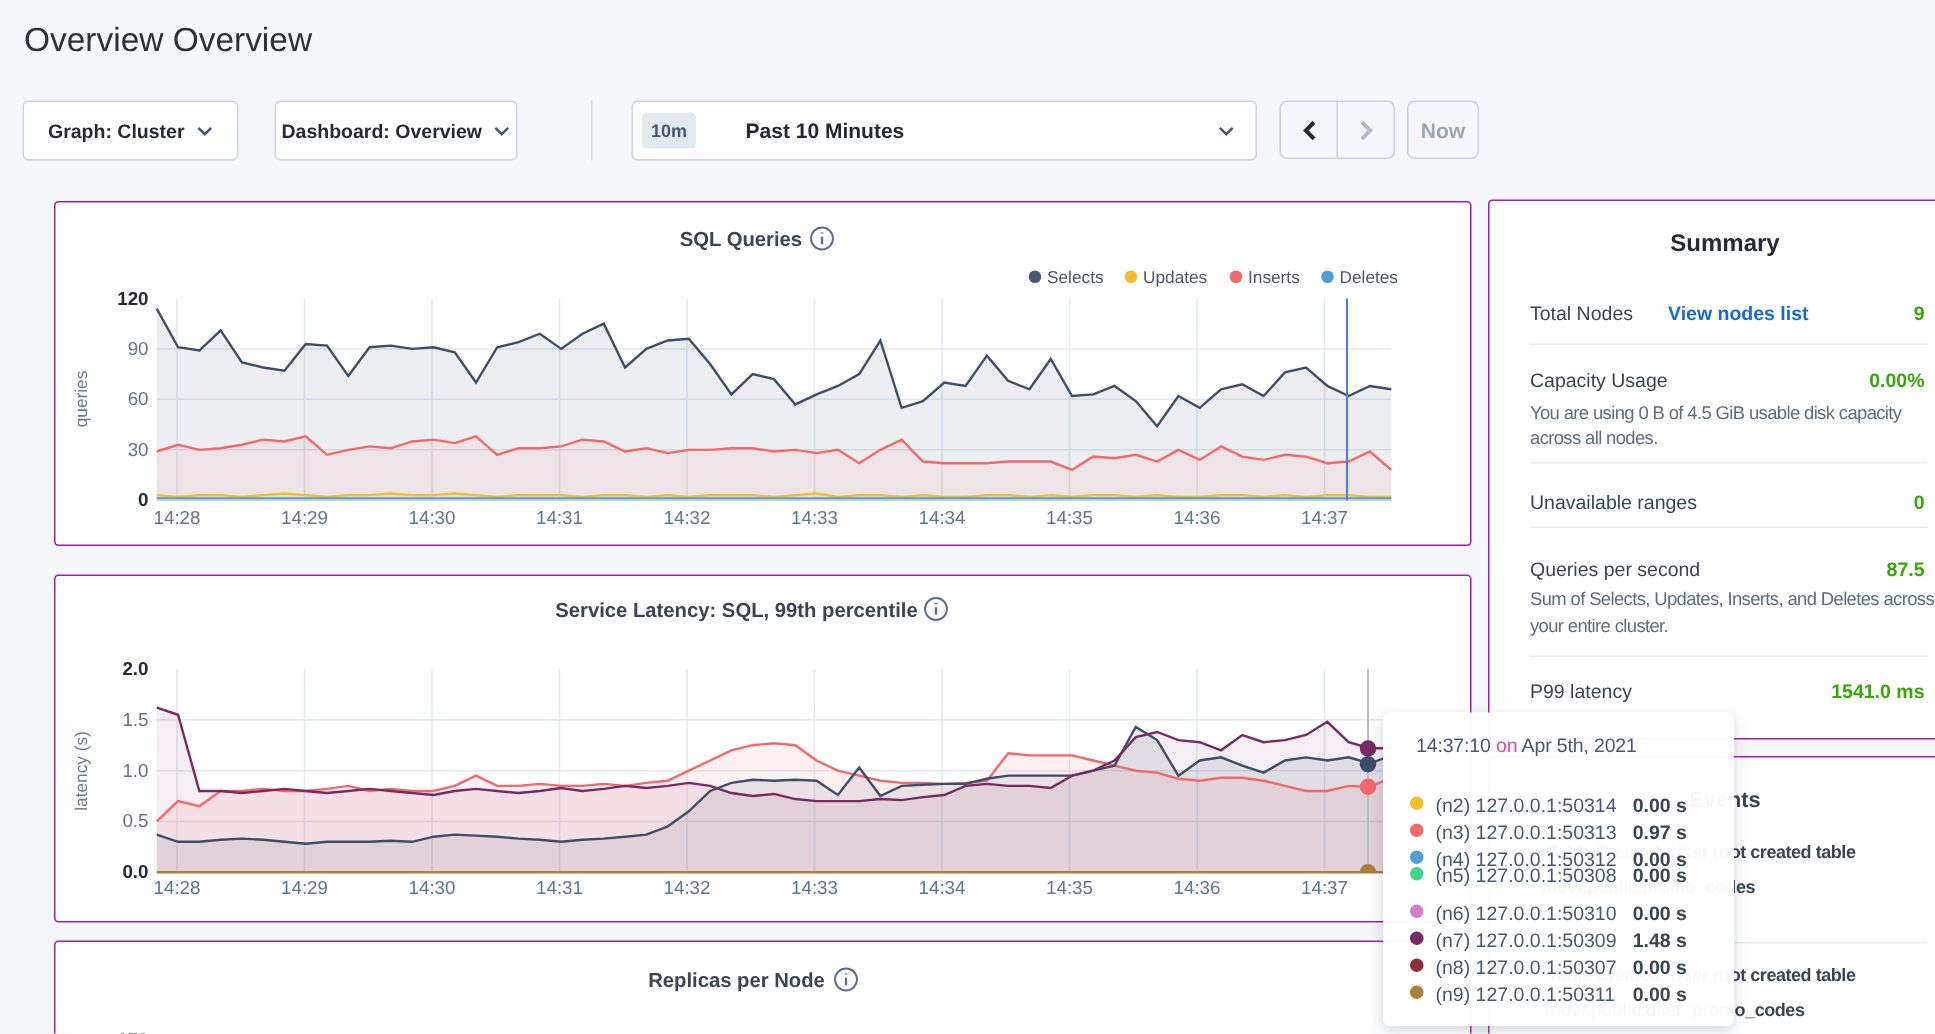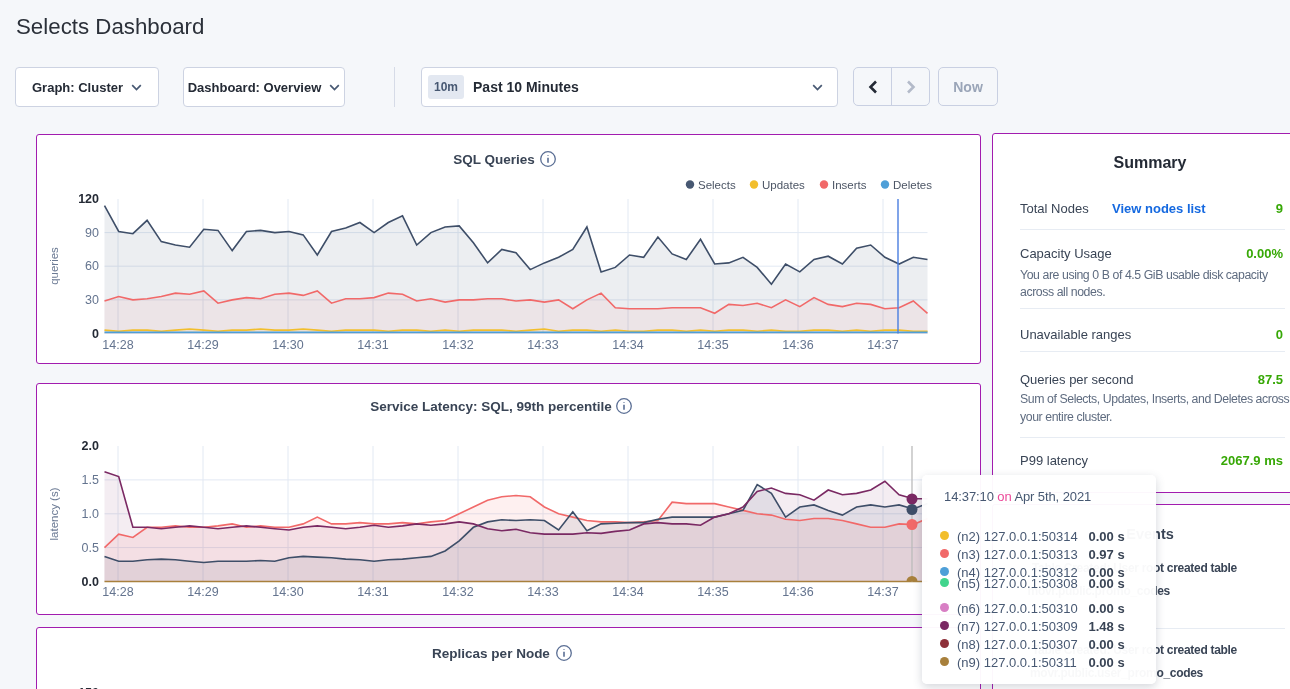--- a/index.html
+++ b/index.html
@@ -1,49 +1,49 @@
 <!DOCTYPE html>
 <html><head><meta charset="utf-8"><style>
 * { margin:0; padding:0; box-sizing:border-box; }
 html,body { width:1290px; height:689px; background:#f5f7fa; overflow:hidden;
   font-family:"Liberation Sans", sans-serif; position:relative; }
 h1 { position:absolute; left:16px; top:15.5px; font-size:22.3px; font-weight:400; color:#2b3039; line-height:1; }
 .btn { position:absolute; top:67px; height:40px; background:#fff; border:1px solid #cdd3e2; border-radius:4px;
   display:flex; align-items:center; justify-content:center; font-size:13px; font-weight:bold; color:#242a35; }
 .sep { position:absolute; left:394px; top:67px; width:1px; height:40px; background:#d6dbe7; }
 .timebox { position:absolute; left:421px; top:67px; width:417px; height:40px; background:#fff; border:1px solid #cdd3e2;
-  border-radius:4px; display:flex; align-items:center; }
+  border-radius:4px; display:flex; align-items:center;gap:24px; }
 .chip { margin-left:6px; background:#e3e8f1; border-radius:3px; font-size:12px; font-weight:bold; color:#475872;
   padding:5px 6px; line-height:1.2; }
 .timetext { margin-left:9px; font-size:14px; font-weight:bold; color:#242a35; }
 .timechev { margin-left:auto; margin-right:14px; display:flex; }
 .arrows { position:absolute; left:853px; top:67px; width:77px; height:39px; border:1px solid #c9d0e2; border-radius:5px;
   display:flex; }
 .arrows .cell { flex:1; display:flex; align-items:center; justify-content:center; }
 .arrows .cell:first-child { border-right:1px solid #c9d0e2; }
-.nowbtn { position:absolute; left:938px; top:67px; width:60px; height:39px; border:1px solid #c9d0e2; border-radius:5px;
+.nowbtn { position:absolute; left:938px; top:67px; width:48px; height:39px; border:1px solid #c9d0e2; border-radius:5px;
   display:flex; align-items:center; justify-content:center; font-size:14px; font-weight:bold; color:#9aa5b8; }
 .card { position:absolute; background:#fff; border:1px solid #a21caf; border-radius:3px;margin-left:21px; }
 .a { position:absolute; line-height:1; white-space:nowrap; }
 .sl { font-size:13px; font-weight:normal; color:#394455; }
 .sv { font-size:13px; font-weight:bold; color:#37a806; right:24px; }
 .sd { font-size:12.3px; color:#5f6c80; letter-spacing:-0.42px; }
 .sdiv { position:absolute; left:27px; width:265px; height:1px; background:#e7ecf3; }
 .tooltip { position:absolute; left:922px; top:475px; width:234px; height:209px; background:rgba(255,255,255,0.965);
   border-radius:5px; box-shadow:0 3px 10px rgba(60,70,90,0.22); z-index:10; }
 .ttrow { position:absolute; left:0; height:18px; width:100%; }
 .ttdot { position:absolute; left:18.3px; top:4.5px; width:9px; height:9px; border-radius:50%; }
 .ttlabel { position:absolute; left:35px; top:3.6px; font-size:13px; color:#475872; line-height:1; }
 .ttval { position:absolute; left:166.5px; top:3.6px; font-size:13px; font-weight:bold; color:#394455; line-height:1; }
 .tttime { position:absolute; left:22px; top:15.3px; font-size:13px; color:#475872; line-height:1; letter-spacing:-0.1px; }
 .tttime .on { color:#ec4899; }
 .ev { font-size:12px; font-weight:bold; color:#394455; letter-spacing:-0.3px; }
 </style></head>
 <body>
-<h1>Selects Dashboard</h1>
+<h1>Overview Overview</h1>
 
 <div class="btn" style="left:15px;width:144px;">Graph: Cluster<svg width="11" height="7" viewBox="0 0 11 7" style="margin-left:8px">
       <polyline points="1.2,1.2 5.5,5.5 9.8,1.2" fill="none" stroke="#475872" stroke-width="1.7"></polyline>
     </svg></div>
 <div class="btn" style="left:183px;width:162px;">Dashboard: Overview<svg width="11" height="7" viewBox="0 0 11 7" style="margin-left:8px">
       <polyline points="1.2,1.2 5.5,5.5 9.8,1.2" fill="none" stroke="#475872" stroke-width="1.7"></polyline>
     </svg></div>
 <div class="sep"></div>
 <div class="timebox">
     <span class="chip">10m</span>
@@ -200,21 +200,21 @@
   <div class="sdiv" style="top:174px;"></div>
   <div class="a sl" style="left:27px;top:194px;">Unavailable ranges</div>
   <div class="a sv" style="top:194px;">0</div>
   <div class="sdiv" style="top:217px;"></div>
   <div class="a sl" style="left:27px;top:239px;">Queries per second</div>
   <div class="a sv" style="top:239px;">87.5</div>
   <div class="a sd" style="left:27px;top:259.2px;">Sum of Selects, Updates, Inserts, and Deletes across</div>
   <div class="a sd" style="left:27px;top:276.7px;">your entire cluster.</div>
   <div class="sdiv" style="top:303px;"></div>
   <div class="a sl" style="left:27px;top:319.6px;">P99 latency</div>
-  <div class="a sv" style="top:319.6px;">2067.9 ms</div>
+  <div class="a sv" style="top:319.6px;">1541.0 ms</div>
 </div>
 
 <div class="card" style="left:971px;top:504px;width:316px;height:200px;">
   <div class="a" style="top:22px;width:100%;text-align:center;font-size:14.5px;font-weight:bold;color:#394455;">Events</div>
   <div class="a ev" style="right:70px;top:57px;">Table Created: User root created table</div>
   <div class="a ev" style="right:137px;top:80px;">movr.public.promo_codes</div>
   <div class="sdiv" style="top:123px;left:27px;width:265px;"></div>
   <div class="a ev" style="right:70px;top:139px;">Table Created: User root created table</div>
   <div class="a ev" style="right:104px;top:162px;">movr.public.user_promo_codes</div>
 </div>

